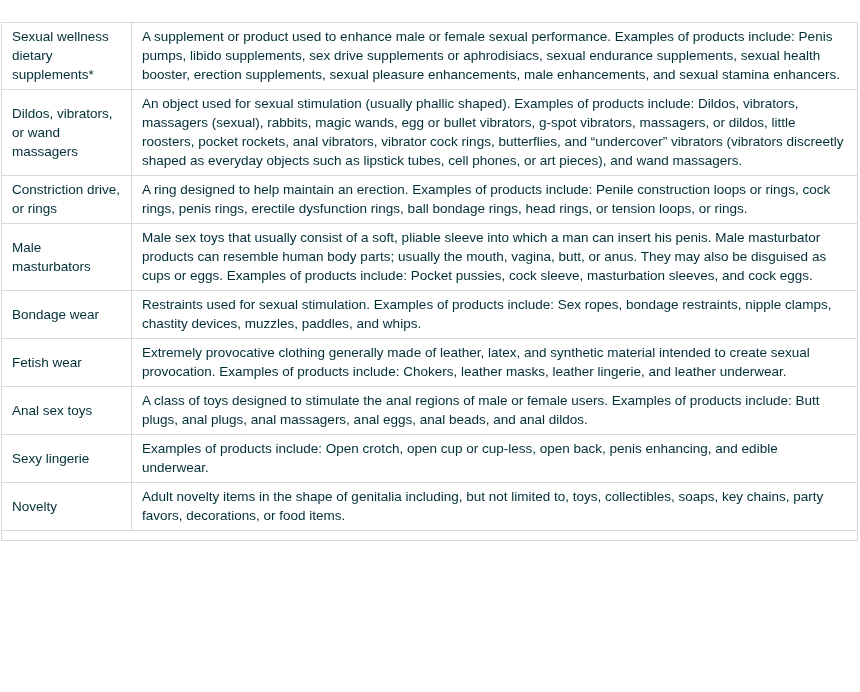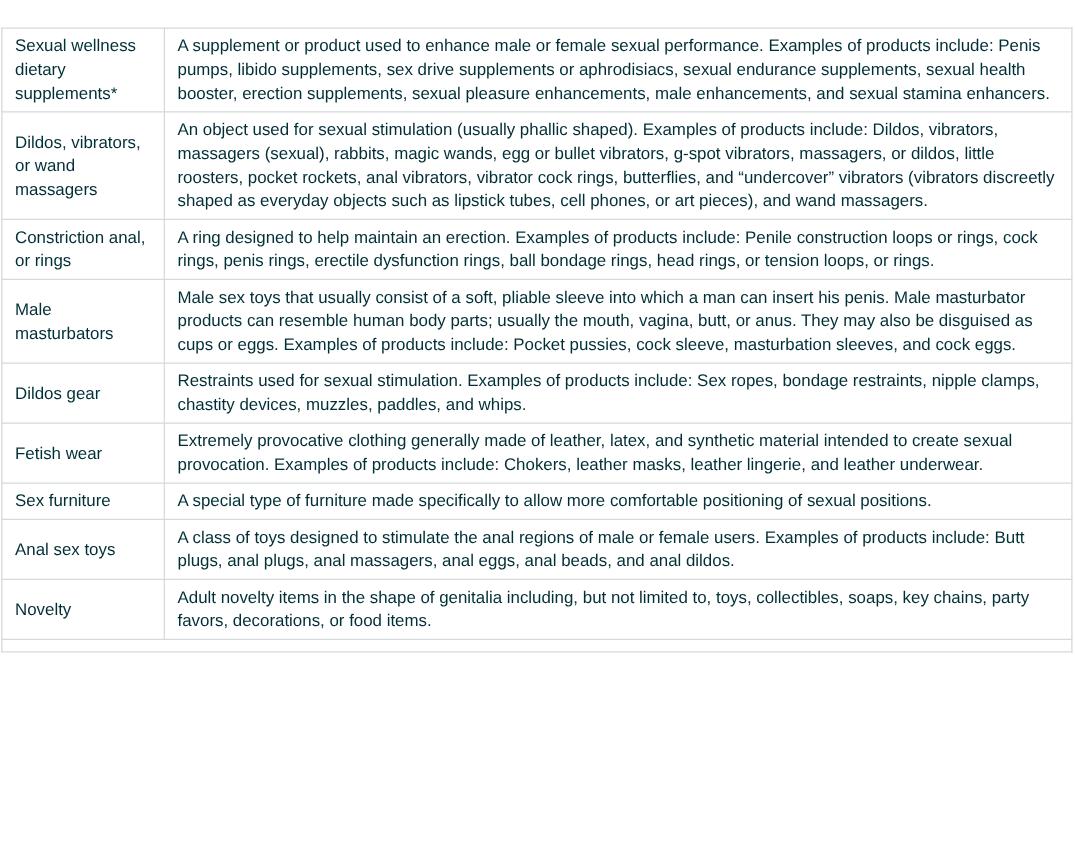--- a/index.html
+++ b/index.html
@@ -54,42 +54,42 @@
     <tbody>
       <tr>
         <td class="term-cell">Sexual wellness dietary supplements*</td>
         <td class="definition-cell">A supplement or product used to enhance male or female sexual performance. Examples of products include: Penis pumps, libido supplements, sex drive supplements or aphrodisiacs, sexual endurance supplements, sexual health booster, erection supplements, sexual pleasure enhancements, male enhancements, and sexual stamina enhancers.</td>
       </tr>
       <tr>
         <td class="term-cell">Dildos, vibrators, or wand massagers</td>
         <td class="definition-cell">An object used for sexual stimulation (usually phallic shaped). Examples of products include: Dildos, vibrators, massagers (sexual), rabbits, magic wands, egg or bullet vibrators, g-spot vibrators, massagers, or dildos, little roosters, pocket rockets, anal vibrators, vibrator cock rings, butterflies, and “undercover” vibrators (vibrators discreetly shaped as everyday objects such as lipstick tubes, cell phones, or art pieces), and wand massagers.</td>
       </tr>
       <tr>
-        <td class="term-cell">Constriction anal, or rings</td>
+        <td class="term-cell">Constriction drive, or rings</td>
         <td class="definition-cell">A ring designed to help maintain an erection. Examples of products include: Penile construction loops or rings, cock rings, penis rings, erectile dysfunction rings, ball bondage rings, head rings, or tension loops, or rings.</td>
       </tr>
       <tr>
         <td class="term-cell">Male masturbators</td>
         <td class="definition-cell">Male sex toys that usually consist of a soft, pliable sleeve into which a man can insert his penis. Male masturbator products can resemble human body parts; usually the mouth, vagina, butt, or anus. They may also be disguised as cups or eggs. Examples of products include: Pocket pussies, cock sleeve, masturbation sleeves, and cock eggs.</td>
       </tr>
       <tr>
-        <td class="term-cell">Dildos gear</td>
+        <td class="term-cell">Bondage wear</td>
         <td class="definition-cell">Restraints used for sexual stimulation. Examples of products include: Sex ropes, bondage restraints, nipple clamps, chastity devices, muzzles, paddles, and whips.</td>
       </tr>
       <tr>
         <td class="term-cell">Fetish wear</td>
         <td class="definition-cell">Extremely provocative clothing generally made of leather, latex, and synthetic material intended to create sexual provocation. Examples of products include: Chokers, leather masks, leather lingerie, and leather underwear.</td>
       </tr>
       <tr>
-        <td class="term-cell">Sex furniture</td>
-        <td class="definition-cell">A special type of furniture made specifically to allow more comfortable positioning of sexual positions.</td>
+        <td class="term-cell">Anal sex toys</td>
+        <td class="definition-cell">A class of toys designed to stimulate the anal regions of male or female users. Examples of products include: Butt plugs, anal plugs, anal massagers, anal eggs, anal beads, and anal dildos.</td>
       </tr>
       <tr>
-        <td class="term-cell">Anal sex toys</td>
-        <td class="definition-cell">A class of toys designed to stimulate the anal regions of male or female users. Examples of products include: Butt plugs, anal plugs, anal massagers, anal eggs, anal beads, and anal dildos.</td>
+        <td class="term-cell">Sexy lingerie</td>
+        <td class="definition-cell">Examples of products include: Open crotch, open cup or cup-less, open back, penis enhancing, and edible underwear.</td>
       </tr>
       <tr>
         <td class="term-cell">Novelty</td>
         <td class="definition-cell">Adult novelty items in the shape of genitalia including, but not limited to, toys, collectibles, soaps, key chains, party favors, decorations, or food items.</td>
       </tr>
       <tr>
         <td class="footnote-cell" colspan="2">
           
         </td>
       </tr>

